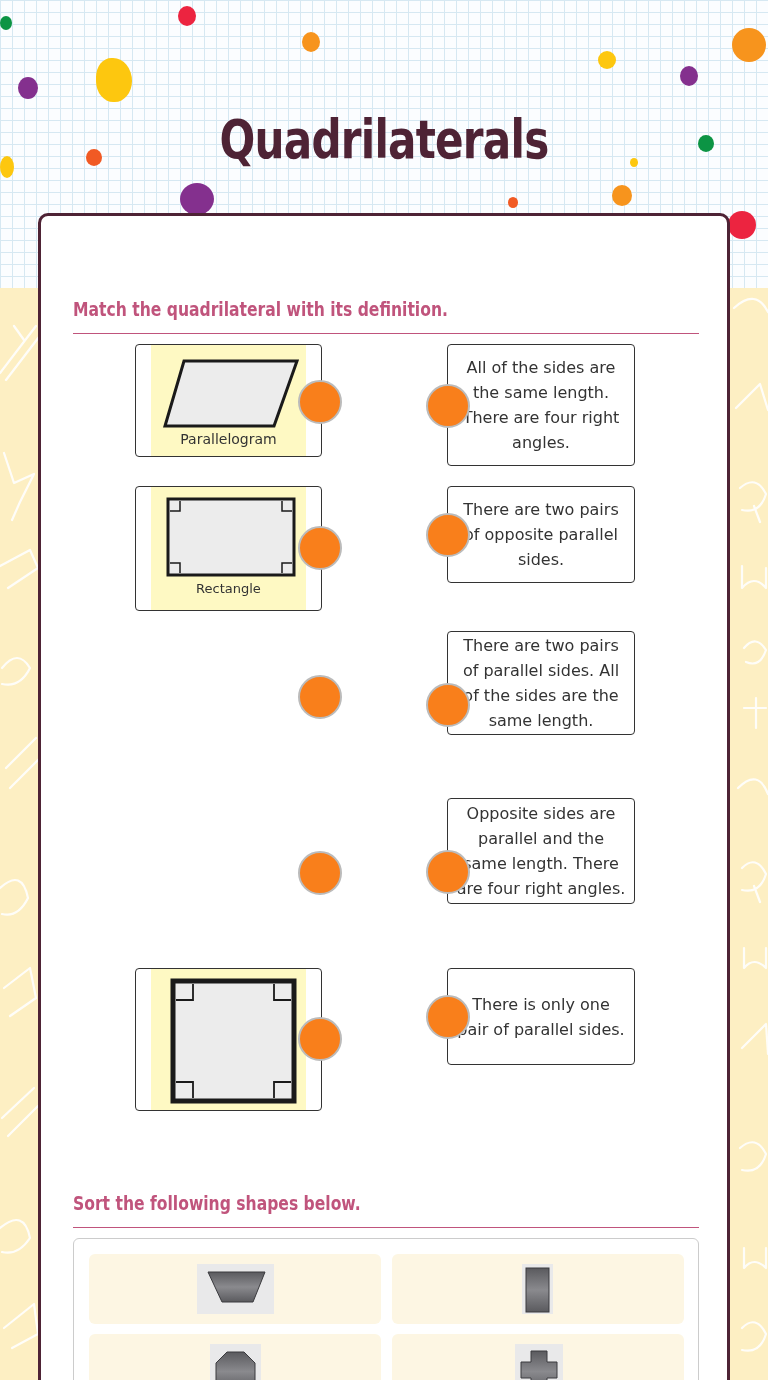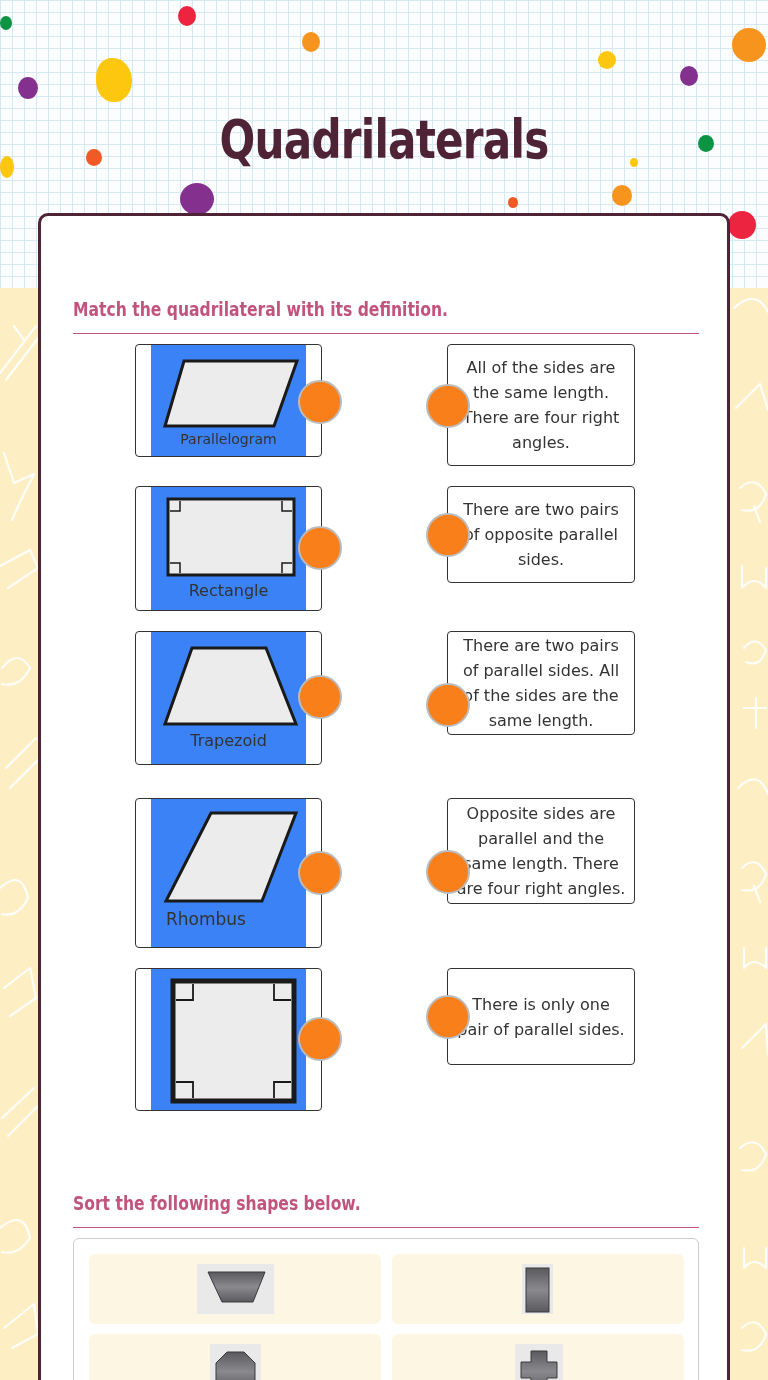--- a/index.html
+++ b/index.html
@@ -55,28 +55,28 @@
   }
   .shape-box {
     position: absolute; left: 94px; width: 187px;
     background: #fff;
     border: 1px solid #333;
     border-radius: 4px;
     overflow: visible;
   }
   .shape-img {
     position: absolute; left: 15px; top: 0; bottom: 0; width: 155px;
-    background: #3b82f6;
+    background: #fef9c3;
   }
   .shape-img svg { position: absolute; left: 0; top: 0; }
   .shape-label {
     position: absolute; left: 0; width: 100%;
     text-align: center;
     font-family: "DejaVu Sans", sans-serif;
-    font-size: 16px;
+    font-size: 13px;
     color: #333;
   }
   .dot {
     position: absolute; width: 44px; height: 44px;
     border-radius: 50%;
     background: #f97f1b;
     border: 2px solid #bbbbbb;
     cursor: pointer;
   }
   .def-box {
@@ -181,38 +181,22 @@
     <div class="shape-img">
       <svg width="155" height="123" viewBox="0 0 155 123">
         <rect x="17" y="12" width="126" height="76" fill="#ececec" stroke="#1a1a1a" stroke-width="3"></rect>
         <path d="M19 24 H29 V14 M141 24 H131 V14 M19 76 H29 V86 M141 76 H131 V86" fill="none" stroke="#1a1a1a" stroke-width="1.5"></path>
       </svg>
       <div class="shape-label" style="top:94px;">Rectangle</div>
     </div>
   </div>
   <div class="dot" style="left:257px;top:310px;"></div>
 
-  <div class="shape-box" style="top:415px;height:134px;">
-    <div class="shape-img">
-      <svg width="155" height="132" viewBox="0 0 155 132">
-        <polygon points="41,16 115,16 145,92 14,92" fill="#ececec" stroke="#1a1a1a" stroke-width="3"></polygon>
-      </svg>
-      <div class="shape-label" style="top:99px;">Trapezoid</div>
-    </div>
-  </div>
   <div class="dot" style="left:257px;top:459px;"></div>
 
-  <div class="shape-box" style="top:582px;height:150px;">
-    <div class="shape-img">
-      <svg width="155" height="148" viewBox="0 0 155 148">
-        <polygon points="60,14 145,14 111,102 15,102" fill="#ececec" stroke="#1a1a1a" stroke-width="3"></polygon>
-      </svg>
-      <div class="shape-label" style="top:110px;text-align:left;padding-left:15px;font-size:17px;">Rhombus</div>
-    </div>
-  </div>
   <div class="dot" style="left:257px;top:635px;"></div>
 
   <div class="shape-box" style="top:752px;height:143px;">
     <div class="shape-img">
       <svg width="155" height="141" viewBox="0 0 155 141">
         <rect x="22" y="12" width="121" height="120" fill="#ececec" stroke="#1a1a1a" stroke-width="5"></rect>
         <path d="M25 31 H42 V15 M140 31 H123 V15 M25 113 H42 V129 M140 113 H123 V129" fill="none" stroke="#1a1a1a" stroke-width="1.8"></path>
       </svg>
     </div>
   </div>

